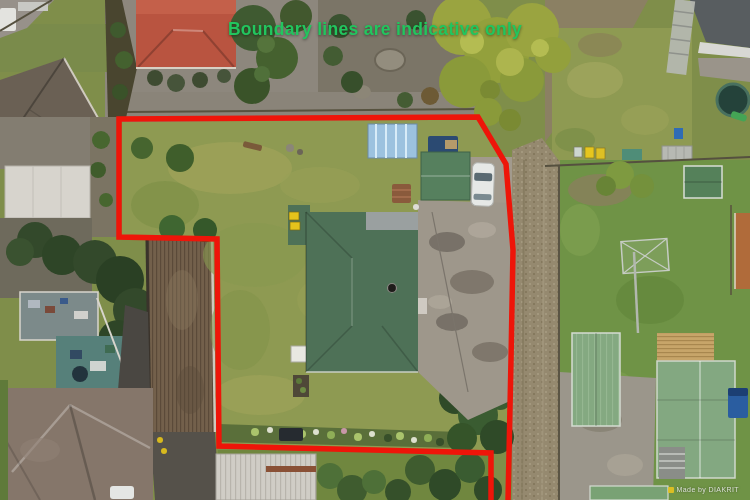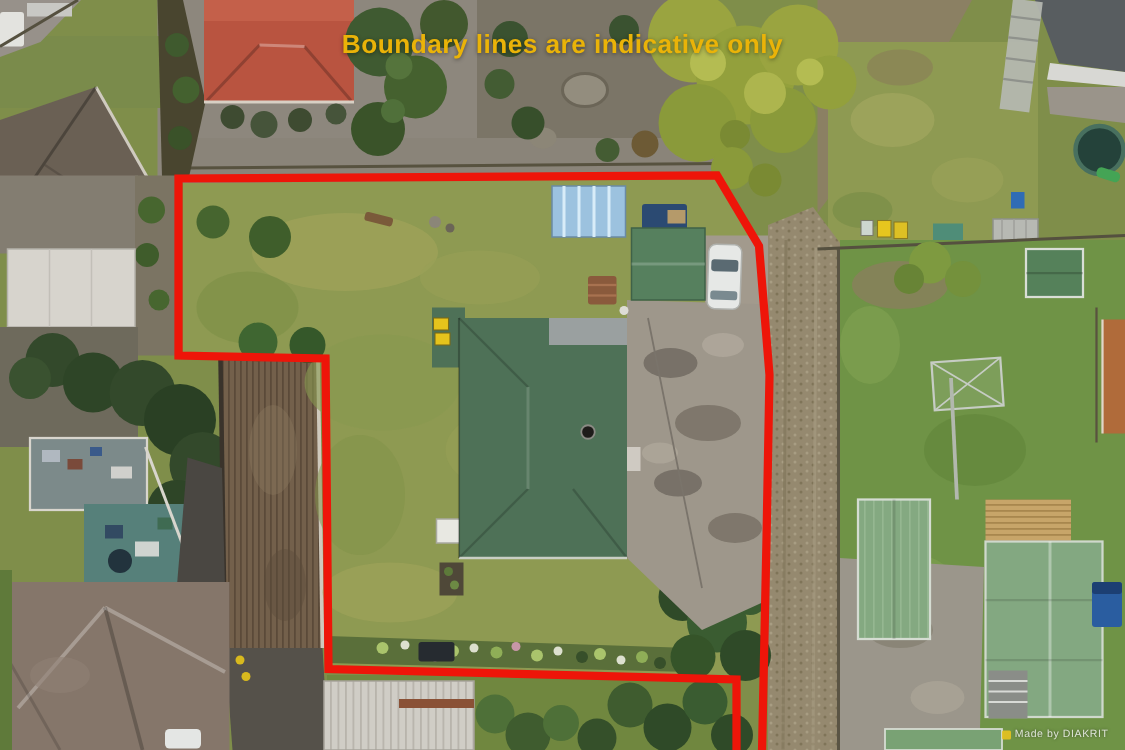--- a/index.html
+++ b/index.html
@@ -3,21 +3,21 @@
 <meta charset="utf-8">
 <style>
   html,body{margin:0;padding:0;background:#222;}
   .stage{
     position:relative;width:750px;height:500px;overflow:hidden;
     font-family:"Liberation Sans", sans-serif;
   }
   .stage svg{position:absolute;left:0;top:0;display:block;}
   .disclaimer{
     position:absolute;top:19px;left:50%;transform:translateX(-50%);
-    color:#eab308;font-size:17.5px;font-weight:bold;letter-spacing:.3px;
+    color:#22c55e;font-size:17.5px;font-weight:bold;letter-spacing:.3px;
     text-shadow:0 1px 3px rgba(0,0,0,.45);white-space:nowrap;
   }
   .watermark{
     position:absolute;right:11px;bottom:7px;display:flex;align-items:center;gap:3px;
     color:rgba(255,255,255,.8);font-size:7px;letter-spacing:.4px;
     text-shadow:0 0 2px rgba(0,0,0,.5);
   }
   .wm-logo{display:inline-block;width:6px;height:6px;background:#e7c31f;opacity:.9;border-radius:1px;}
 </style>
 </head>

